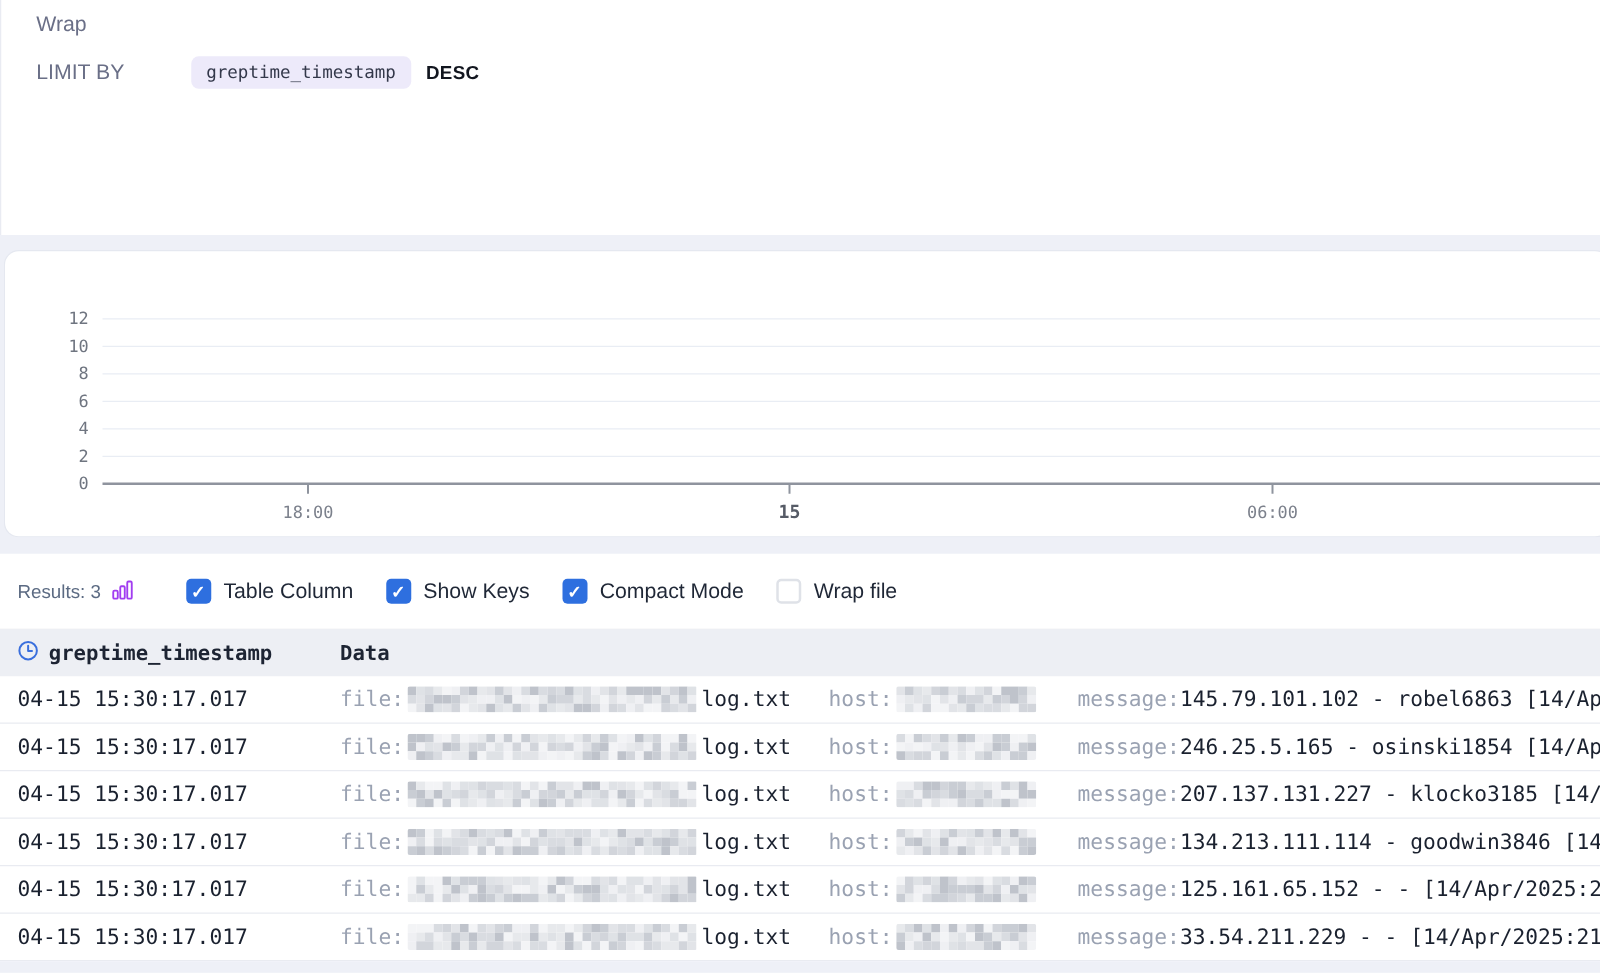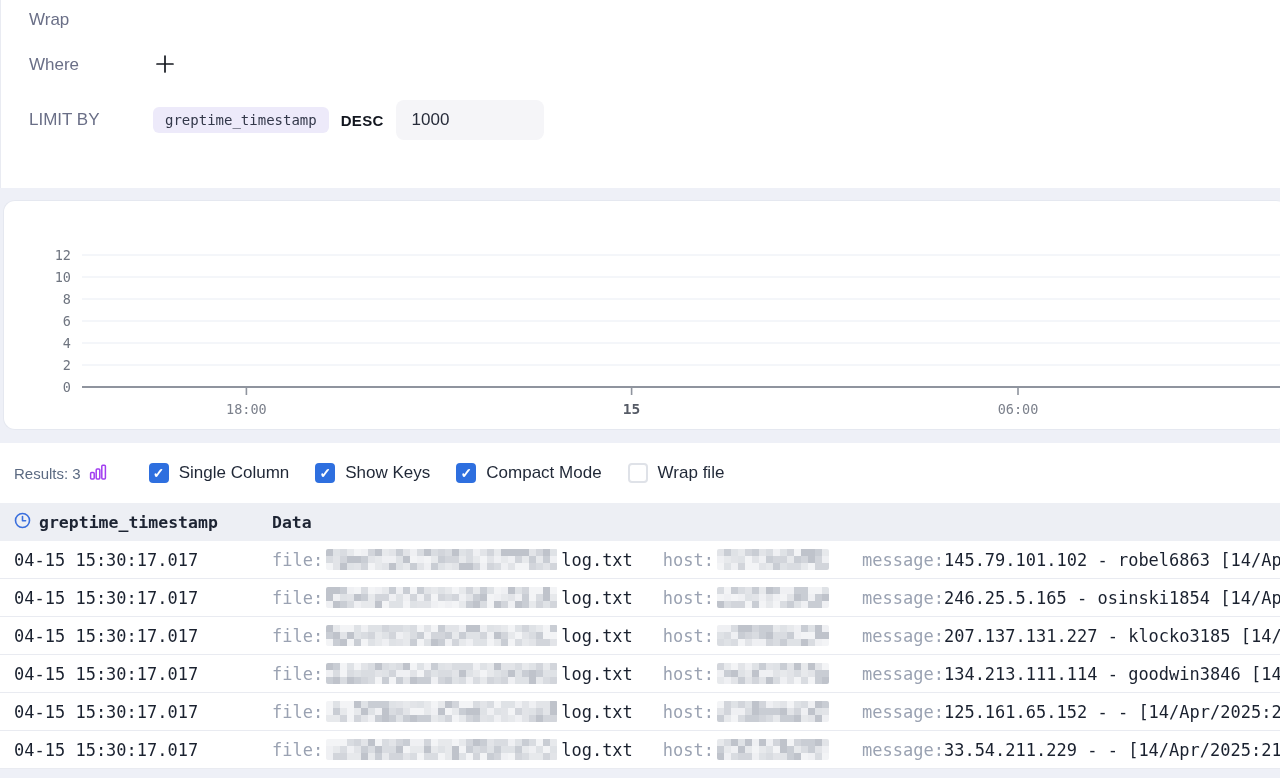--- a/index.html
+++ b/index.html
@@ -59,36 +59,25 @@
 </head>
 <body>
 
 <div class="page">
 
   <section class="query-form">
     <div class="form-row">
       <span class="form-label">Wrap</span>
     </div>
 
-    <div class="form-row row-where">
-      <span class="form-label">Where</span>
-      <button class="plus-btn">
-        <span>
-          <svg width="20" height="20" viewBox="0 0 20 20">
-              <path d="M10 2 V18 M2 10 H18" stroke="#14181f" stroke-width="1.7" stroke-linecap="round"></path>
-            </svg>
-        </span>
-      </button>
-    </div>
 
     <div class="form-row">
       <span class="form-label">LIMIT BY</span>
       <span class="field-tag mono">greptime_timestamp</span>
       <span class="limit-label">DESC</span>
-      <input class="limit-input" type="text" value="1000" style="">
     </div>
   </section>
 
   <div class="strip s1"></div>
 
   <section class="chart-card">
     <svg id="chart-svg" width="1285" height="230">
         <text x="67" y="190.5" text-anchor="end" fill="#6f7580" font-size="13.5" font-family="&quot;DejaVu Sans Mono&quot;, monospace">0</text>
         <line x1="78" y1="164" x2="1285" y2="164" stroke="#e9edf4" stroke-width="1"></line>
         <text x="67" y="168.5" text-anchor="end" fill="#6f7580" font-size="13.5" font-family="&quot;DejaVu Sans Mono&quot;, monospace">2</text>
@@ -121,21 +110,21 @@
         <svg width="18" height="18" viewBox="0 0 18 18">
           <rect x="1.6" y="9.5" width="3.6" height="6.4" rx="1" fill="none" stroke="#a13df0" stroke-width="1.5"></rect>
           <rect x="7.2" y="6" width="3.6" height="9.9" rx="1" fill="none" stroke="#a13df0" stroke-width="1.5"></rect>
           <rect x="12.8" y="2.2" width="3.6" height="13.7" rx="1" fill="none" stroke="#a13df0" stroke-width="1.5"></rect>
         </svg>
       </span>
     </button>
     <div class="cb-row" id="cb-row">
         <label class="cb-group">
           <span class="cb-box checked">✓</span>
-          <span class="cb-label">Single Column</span>
+          <span class="cb-label">Table Column</span>
         </label>
         <label class="cb-group">
           <span class="cb-box checked">✓</span>
           <span class="cb-label">Show Keys</span>
         </label>
         <label class="cb-group">
           <span class="cb-box checked">✓</span>
           <span class="cb-label">Compact Mode</span>
         </label>
         <label class="cb-group">

